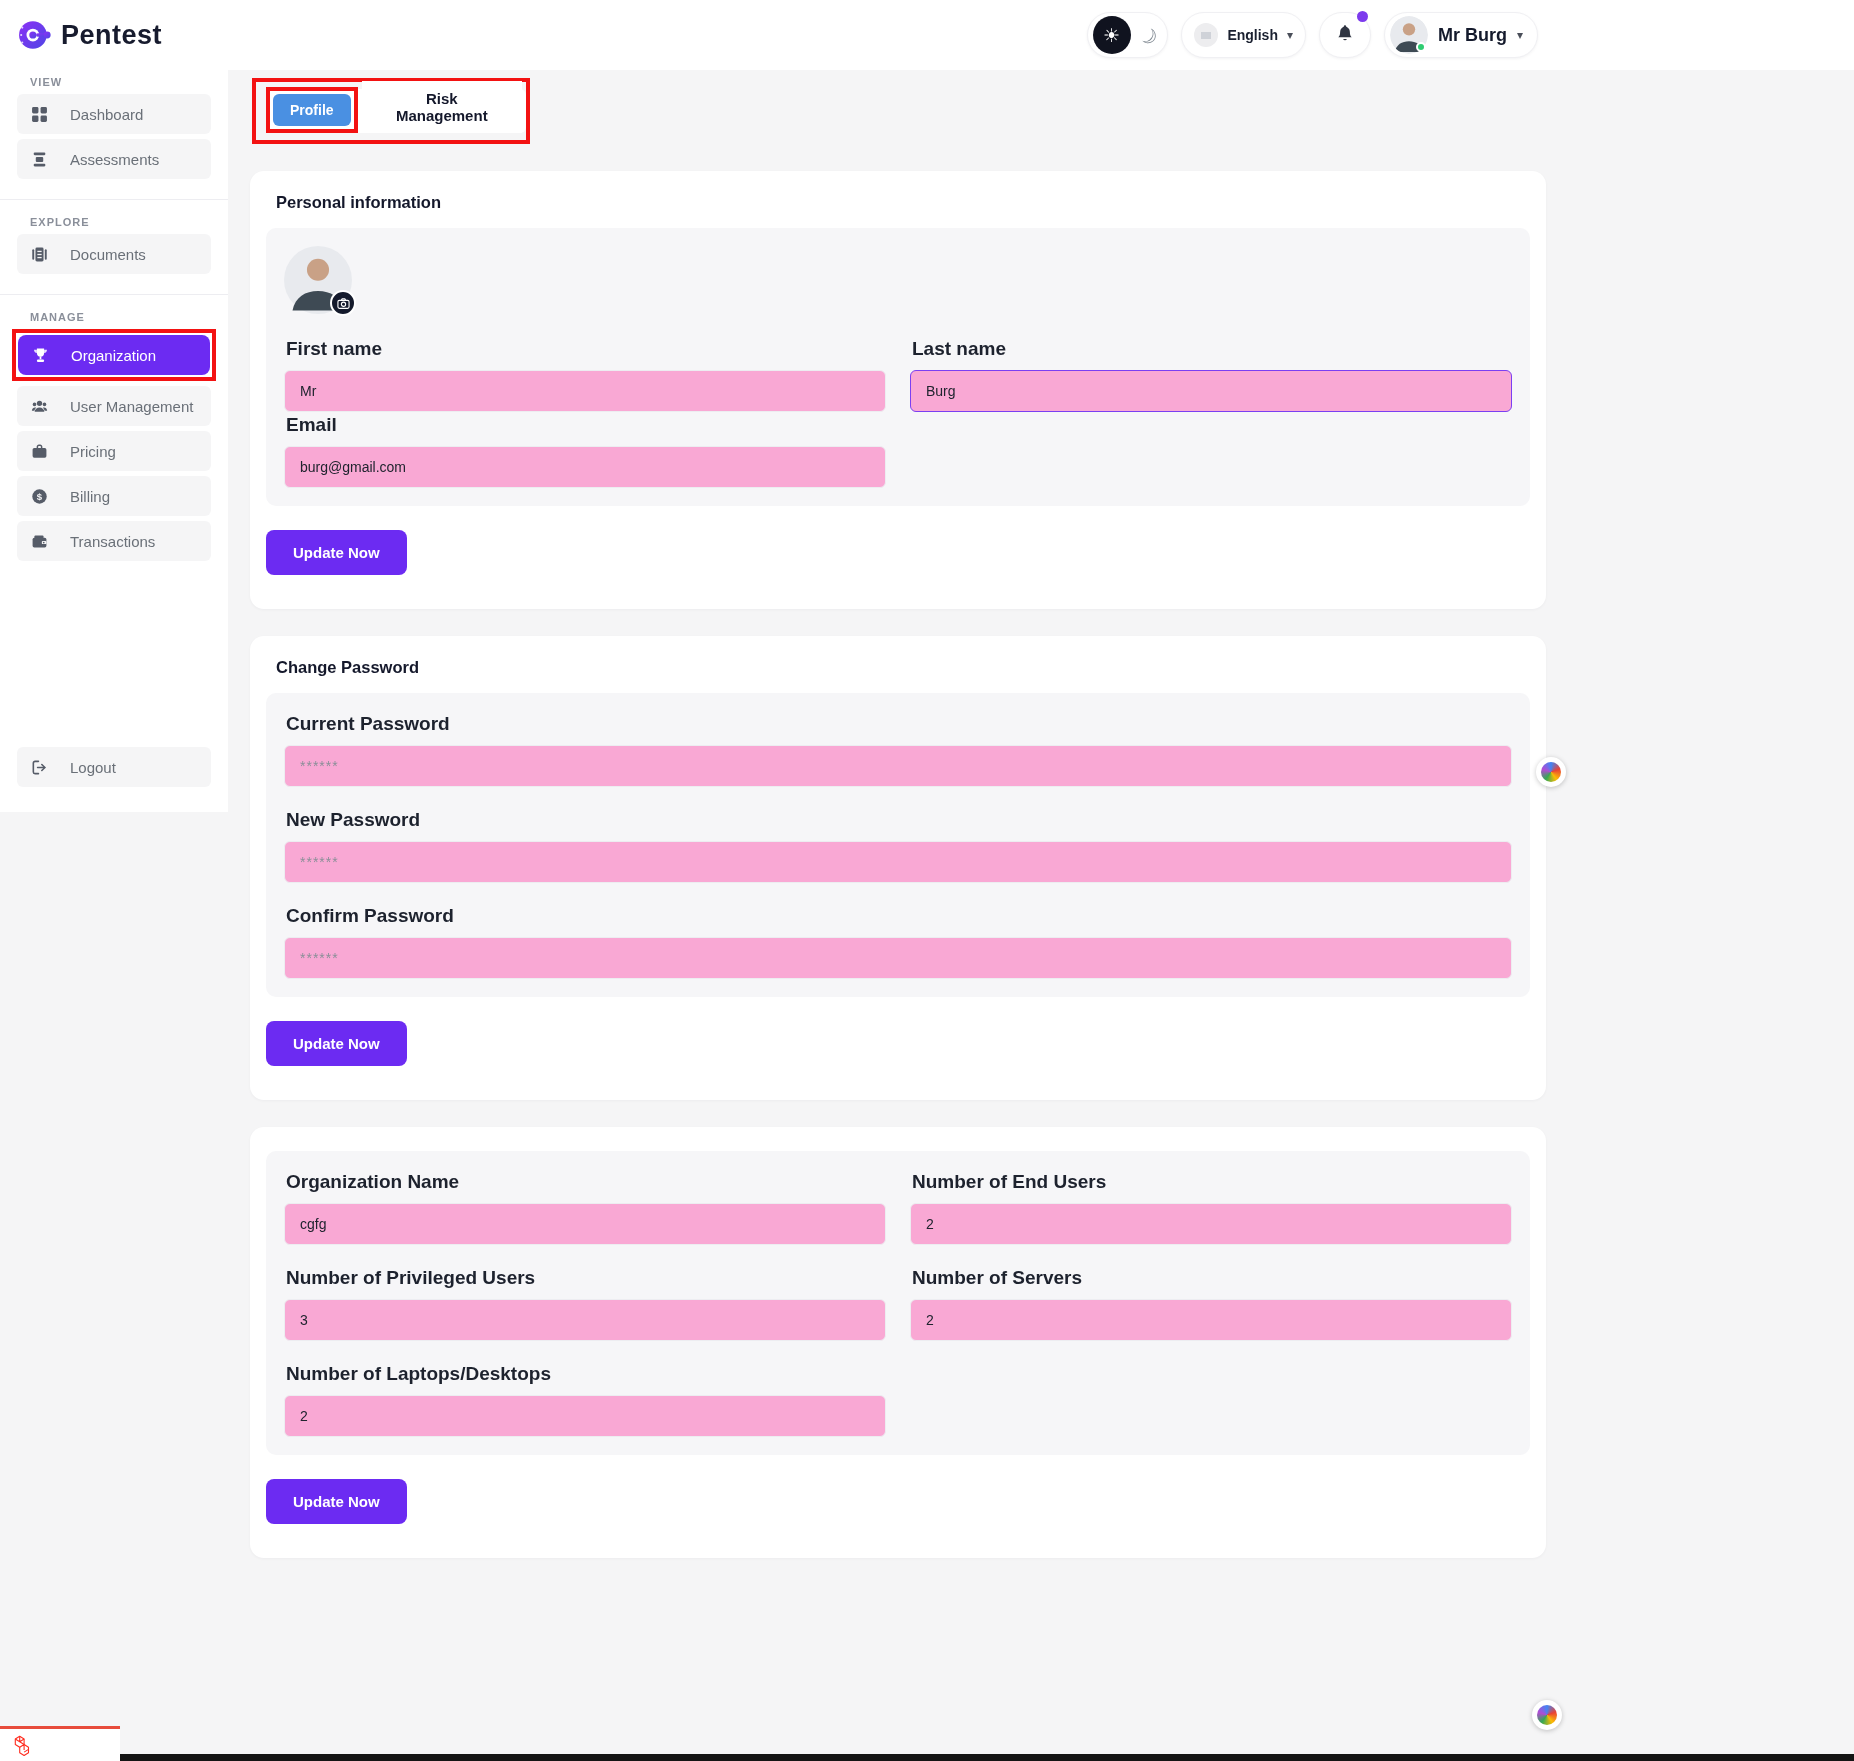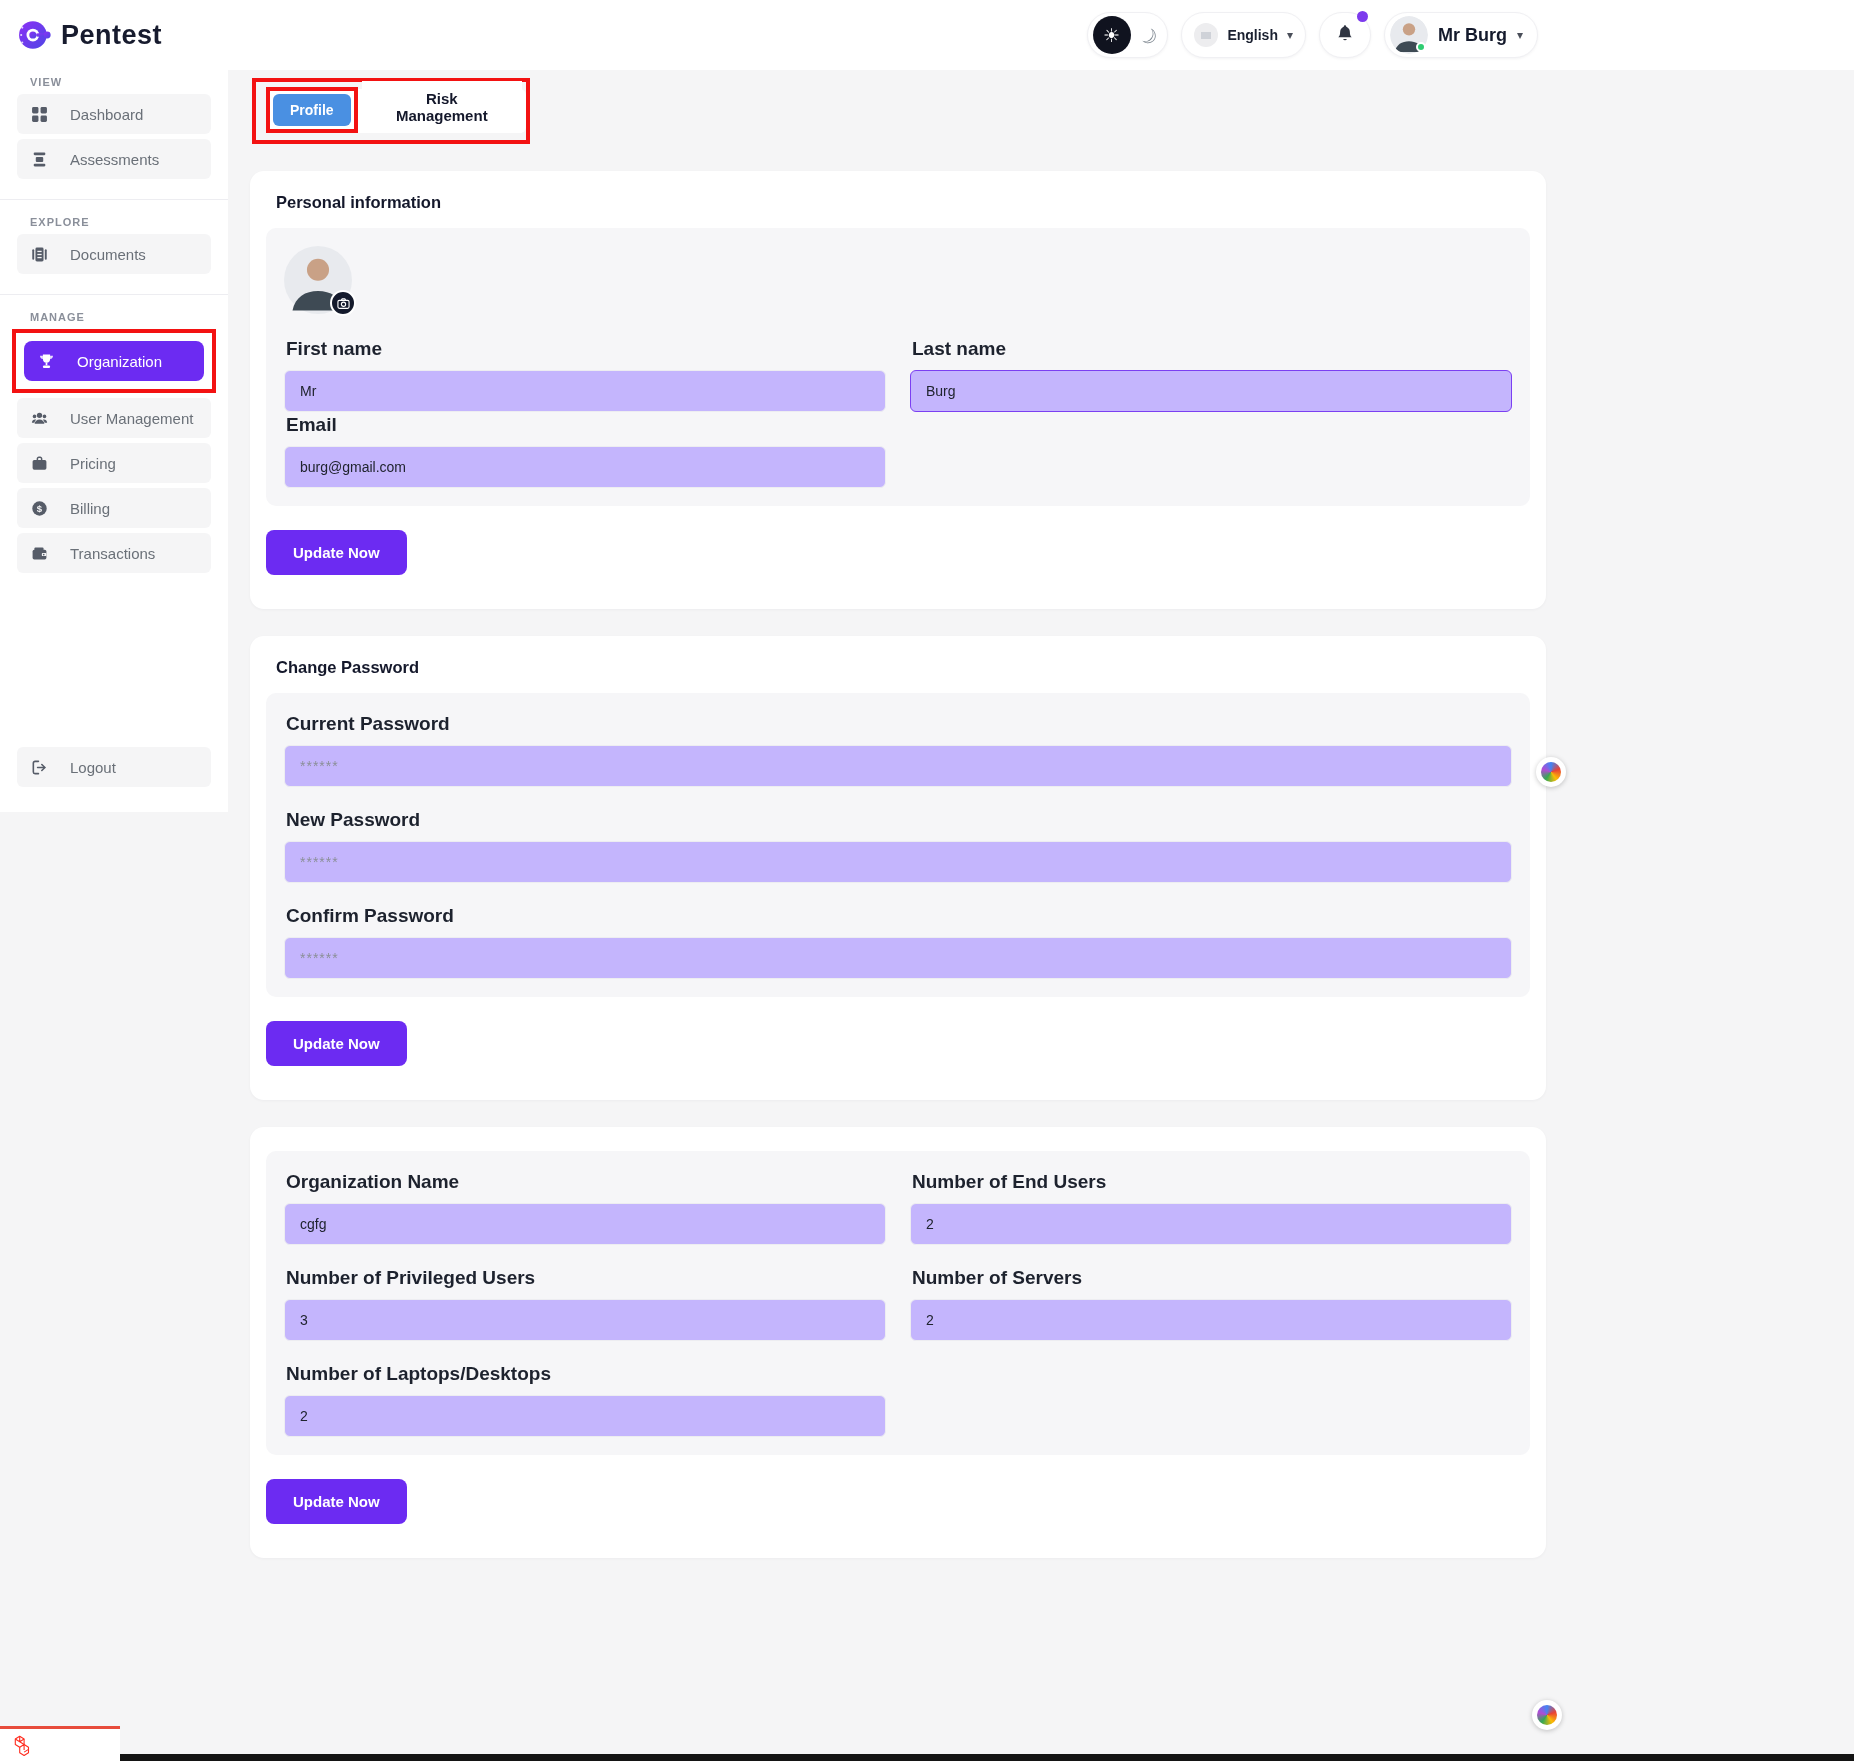--- a/index.html
+++ b/index.html
@@ -22,21 +22,21 @@
   .side-section + .side-section { border-top:1px solid #ededf1; margin-top:20px; padding-top:16px; }
   .side-label { font-size:11px; font-weight:bold; letter-spacing:1px; color:#8a8f9a; margin:0 0 6px 30px; }
   .side-item {
     margin:5px 17px; height:40px; border-radius:6px; background:#f5f5f6;
     display:flex; align-items:center; gap:22px; padding-left:14px;
     color:#6a7078; font-size:15px; cursor:pointer;
   }
   .side-item .ic { width:17px; height:17px; display:inline-flex; color:#565c68; flex:0 0 17px; }
   .side-item.active { background:#6c2bf2; color:#fff; border-radius:8px; margin:0; }
   .side-item.active .ic { color:#fff; }
-  .anno-org { margin:5px 12px; border:4px solid #f31212; padding:8px; }
+  .anno-org { margin:5px 12px; border:4px solid #f31212; padding:2px; }
   .logout-wrap { margin-top:auto; margin-bottom:20px; }
   
   .topbar {
     margin-left:228px; height:70px; background:#fff;
     display:flex; align-items:center; justify-content:flex-end;
     gap:13px; padding-right:316px;
   }
   .pill {
     background:#fff; border:1px solid #f0f0f3; border-radius:999px; height:46px;
     display:flex; align-items:center; box-shadow:0 1px 3px rgba(20,20,40,.05); cursor:pointer;
@@ -84,21 +84,21 @@
   .avatar-wrap { position:relative; width:68px; height:68px; margin-bottom:22px; }
   .avatar-lg { width:68px; height:68px; border-radius:50%; overflow:hidden; }
   .cam-badge {
     position:absolute; right:-4px; bottom:-2px; width:26px; height:26px; border-radius:50%;
     background:#141a2c; border:2px solid #fff; display:flex; align-items:center; justify-content:center; cursor:pointer;
   }
   .grid2 { display:grid; grid-template-columns:1fr 1fr; column-gap:24px; }
   .f-label { font-size:19px; color:#1d222e; font-weight:bold; margin:16px 2px 10px 2px; }
   .panel .f-label:first-child, .grid2 > div > .f-label:first-child { margin-top:2px; }
   .f-input {
-    width:100%; height:42px; border-radius:6px; border:1px solid #ededf1; background:#c4b5fd;
+    width:100%; height:42px; border-radius:6px; border:1px solid #ededf1; background:#f9a8d4;
     padding:0 15px; font-size:14px; color:#20242f; font-family:inherit; outline:none;
   }
   .f-input::placeholder { color:#8b8f98; letter-spacing:1px; }
   .f-input.focused { border:1.6px solid #7b3ff2; }
   .btn-update {
     margin:24px 0 18px 0; background:#6c2bf2; color:#fff; border:none; border-radius:8px;
     padding:14px 27px; font-size:15px; font-weight:bold; font-family:inherit; cursor:pointer;
   }
   
   .fab { position:absolute; width:30px; height:30px; border-radius:50%; background:#fff;

